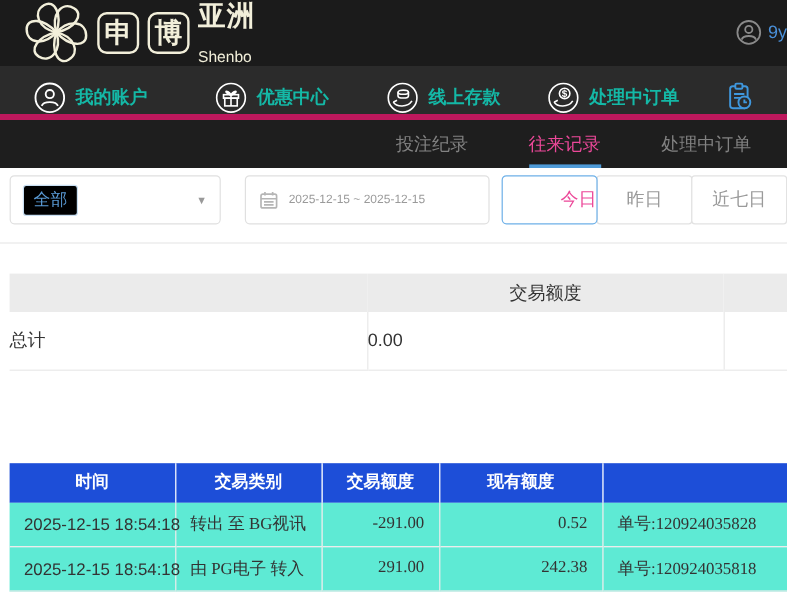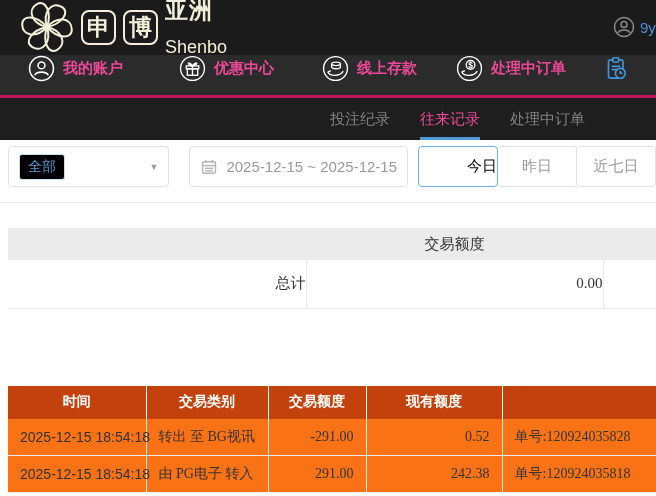--- a/index.html
+++ b/index.html
@@ -9,73 +9,73 @@
   
   .topbar { height:55px; background:#1b1b1b; display:flex; align-items:center;
             justify-content:space-between; padding:0 0 0 20px; position:relative; }
   .brand { display:flex; align-items:center; color:#f2efda; }
   .flower { width:54px; height:54px; margin-top:-2px; }
   .logo-box { width:35px; height:35px; border:2px solid #f2efda; border-radius:8px;
               display:flex; align-items:center; justify-content:center;
               font-size:23px; font-weight:bold; margin-left:7px; }
   .logo-asia { margin-left:7px; line-height:1; }
   .logo-asia .cn { font-size:23px; font-weight:bold; letter-spacing:1px; }
-  .logo-asia .en { font-size:18px; margin-top:16px; color:#f2efda; }
+  .logo-asia .en { font-size:13px; margin-top:16px; color:#f2efda; }
   .account { display:flex; align-items:center; position:absolute; right:-14px; top:16px; }
   .account .uname { color:#4a90d9; font-size:15px; margin-left:5px; width:30px; overflow:hidden; }
 
   
-  .mainnav { height:40px; background:#2b2b2b; display:flex; align-items:flex-start; color:#ec4899; }
+  .mainnav { height:40px; background:#2b2b2b; display:flex; align-items:flex-end; color:#14b8a6; }
   .nav-item { display:flex; align-items:center; font-size:15px; font-weight:bold; cursor:pointer; }
   .nav-item .lbl { margin-left:8px; }
   .nav-item:nth-child(1){ margin-left:28px; }
   .nav-item:nth-child(2){ margin-left:56px; }
   .nav-item:nth-child(3){ margin-left:48px; }
   .nav-item:nth-child(4){ margin-left:39px; }
   .nav-records { margin-left:36px; display:flex; align-items:center; }
 
   
-  .tabbar { height:45px; background:#1e1e1e; border-top:3px solid #be185d;
-            display:flex; align-items:stretch; padding-left:330px; }
+  .tabbar { height:45px; background:#1e1e1e; border-top:5px solid #be185d;
+            display:flex; align-items:stretch; padding-left:330px;justify-content:space-between; }
   .tab { font-size:15px; color:#828282; display:flex; align-items:center;
          margin-right:30px; border-bottom:3px solid transparent; padding-top:3px; cursor:pointer; }
   .tab.active { color:#ec4899; border-bottom-color:#4f9bd8; }
 
   
   .content { padding-left:8px; }
   .filters { display:flex; align-items:center; margin-top:6px; height:41px; }
   .select { width:197px; height:41px; border:1px solid #e0e0e0; border-radius:4px;
             display:flex; align-items:center; padding:0 10px; position:relative; background:#fff; }
   .chip { font-size:14px; color:#5a9bd6; background:#000000; border:1px solid #c9dff2;
           border-radius:3px; padding:3px 8px; }
   .caret { position:absolute; right:10px; color:#999; font-size:9px; }
   .datebox { width:230px; height:41px; border:1px solid #e0e0e0; border-radius:4px;
              display:flex; align-items:center; padding:0 10px; margin-left:20px;
-             color:#9a9a9a; font-size:15px; background:#fff; }
+             color:#9a9a9a; font-size:10px; background:#fff; }
   .datebox .dtxt { margin-left:8px; white-space:nowrap; }
   .btn-group { display:flex; margin-left:11px; }
   .qbtn { width:80px; height:41px; background:#fff; border:1px solid #e2e2e2;
           color:#9a9a9a; font-size:15px; border-radius:3px; margin-left:-1px;
           font-family:inherit; cursor:pointer; white-space:nowrap; overflow:hidden; }
-  .qbtn.active { border:1px solid #6db0e8; color:#000000; position:relative; z-index:2; border-radius:4px;padding-left:48px; }
+  .qbtn.active { border:1px solid #6db0e8; color:#ec4899; position:relative; z-index:2; border-radius:4px;padding-left:48px; }
 
   .divider { border-bottom:1px solid #e8e8e8; margin-top:15px; margin-left:-8px; }
 
   table { border-collapse:collapse; table-layout:fixed; }
   
   .sumtable { width:830px; margin-top:25px; font-size:15px; color:#333; }
   .sumtable th { height:32px; background:#ebebeb; font-weight:normal; font-size:15px; }
-  .sumtable td { height:48px; text-align:right; border-bottom:1px solid #e9e9e9; background:#fff;font-family:Liberation Serif, serif; }
+  .sumtable td { height:48px; text-align:left; border-bottom:1px solid #e9e9e9; background:#fff; }
   .sumtable td + td { border-left:1px solid #e9e9e9; }
 
   
   .dtable { width:830px; margin-top:77px; font-size:14px; color:#333; }
-  .dtable th { height:33px; background:#c2410c; color:#fff; font-weight:bold; font-size:14px; }
+  .dtable th { height:33px; background:#1d4ed8; color:#fff; font-weight:bold; font-size:14px; }
   .dtable th + th { border-left:1px solid #fff; }
-  .dtable td { height:37px; border-bottom:1px solid #ececec; background:#f97316; white-space:nowrap; }
+  .dtable td { height:37px; border-bottom:1px solid #ececec; background:#5eead4; white-space:nowrap; }
   .dtable td + td { border-left:1px solid #ececec;font-family:Liberation Serif, serif; }
   .dtable td.l { text-align:left; padding-left:12px; }
   .dtable td.r { text-align:right; padding-right:12px; }
 
   svg { display:block; }
 </style>
 </head>
 <body>
 
 <header class="topbar">

